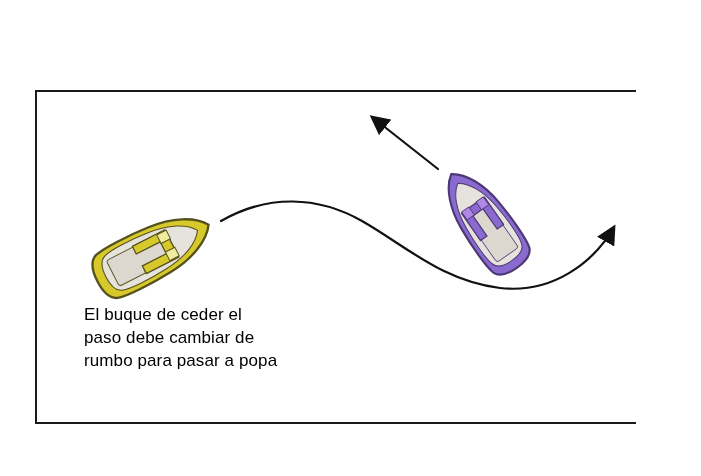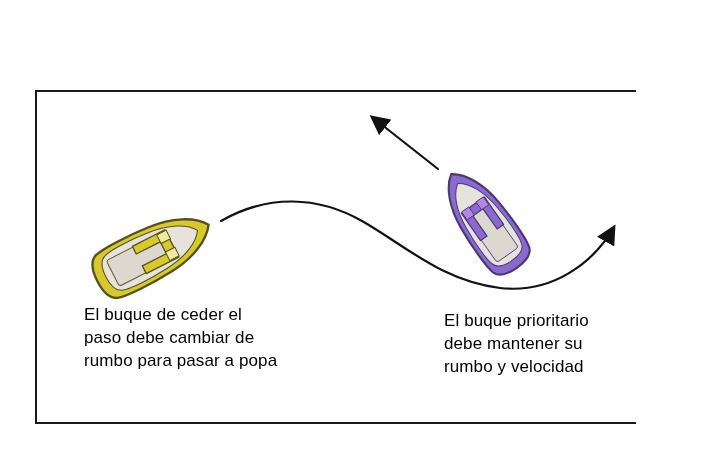--- a/index.html
+++ b/index.html
@@ -92,17 +92,14 @@
       <path class="console" fill="var(--hull)" stroke="var(--outline)" d="M-16 -16 L22 -16 L22 16 L-16 16 L-16 7 L12 7 L12 -7 L-16 -7 Z"></path>
       <rect class="seat" fill="var(--seatc)" stroke="var(--outline)" x="12" y="-15" width="11" height="10"></rect>
       <rect class="seat" fill="var(--seatc)" stroke="var(--outline)" x="12" y="5" width="11" height="10"></rect>
     </g>
   </svg>
 
   <div class="caption give-way">El buque de ceder el
 paso debe cambiar de
 rumbo para pasar a popa</div>
 
-  <div class="caption stand-on">El buque prioritario
-debe mantener su
-rumbo y velocidad</div>
 
 </div>
 
 </body></html>

